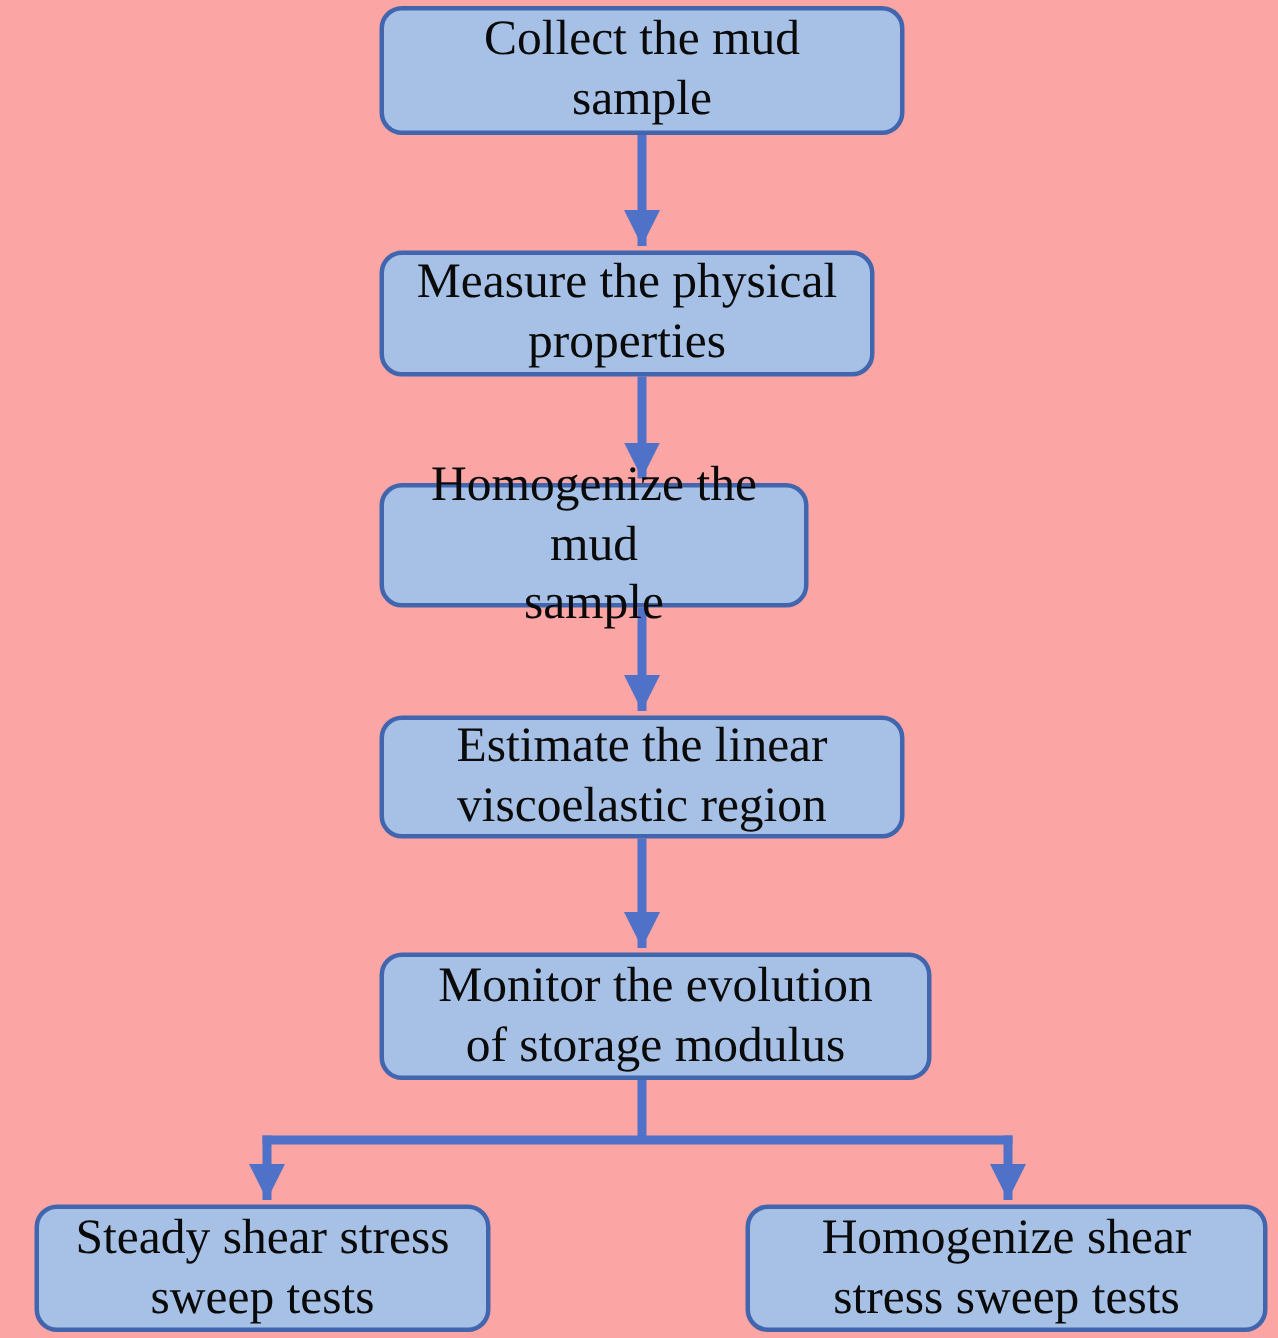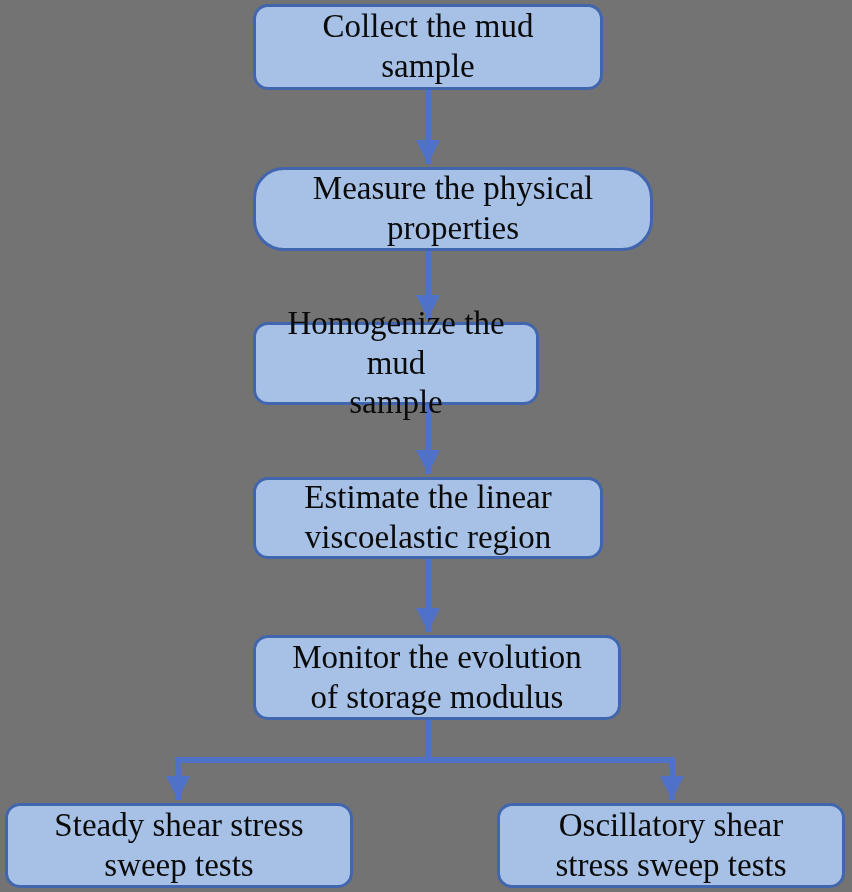--- a/index.html
+++ b/index.html
@@ -4,47 +4,47 @@
 <style>
   html, body {
     margin: 0;
     padding: 0;
     background: #ffffff;
   }
   #canvas {
     position: relative;
     width: 852px;
     height: 892px;
-    background: #737373;
+    background: #fca5a5;
     font-family: "Liberation Serif", "DejaVu Serif", serif;
     overflow: hidden;
   }
   .node {
     position: absolute;
     box-sizing: border-box;
     background: #a6c0e6;
     border: 3px solid #4266ae;
     border-radius: 15px;
     display: flex;
     align-items: center;
     justify-content: center;
     text-align: center;
     color: #0a0a0a;
     font-size: 33px;
     line-height: 1.2;
     white-space: pre-line;
   }
   
   #node-collect     { left: 253px; top:   4px; width: 350px; height: 86px; }
-  #node-measure     { left: 253px; top: 167px; width: 400px; height: 84px; border-radius: 31px; }
+  #node-measure     { left: 253px; top: 167px; width: 330px; height: 84px; }
   #node-homogenize  { left: 253px; top: 322px; width: 286px; height: 83px; }
   #node-estimate    { left: 253px; top: 477px; width: 350px; height: 82px; }
   #node-monitor     { left: 253px; top: 635px; width: 368px; height: 85px; }
   
-  #node-steady      { left:   5px; top: 803px; width: 348px; height: 85px; }
+  #node-steady      { left:   23px; top: 803px; width: 304px; height: 85px; }
   #node-oscillatory { left: 497px; top: 803px; width: 348px; height: 85px; }
 
   #connector-layer {
     position: absolute;
     left: 0;
     top: 0;
     width: 852px;
     height: 892px;
     pointer-events: none;
   }
@@ -95,17 +95,17 @@
     <span>Monitor the evolution
 of storage modulus</span>
   </div>
 
   <div class="node" id="node-steady">
     <span>Steady shear stress
 sweep tests</span>
   </div>
 
   <div class="node" id="node-oscillatory">
-    <span>Oscillatory shear
+    <span>Homogenize shear
 stress sweep tests</span>
   </div>
 
 </div>
 
 </body></html>

